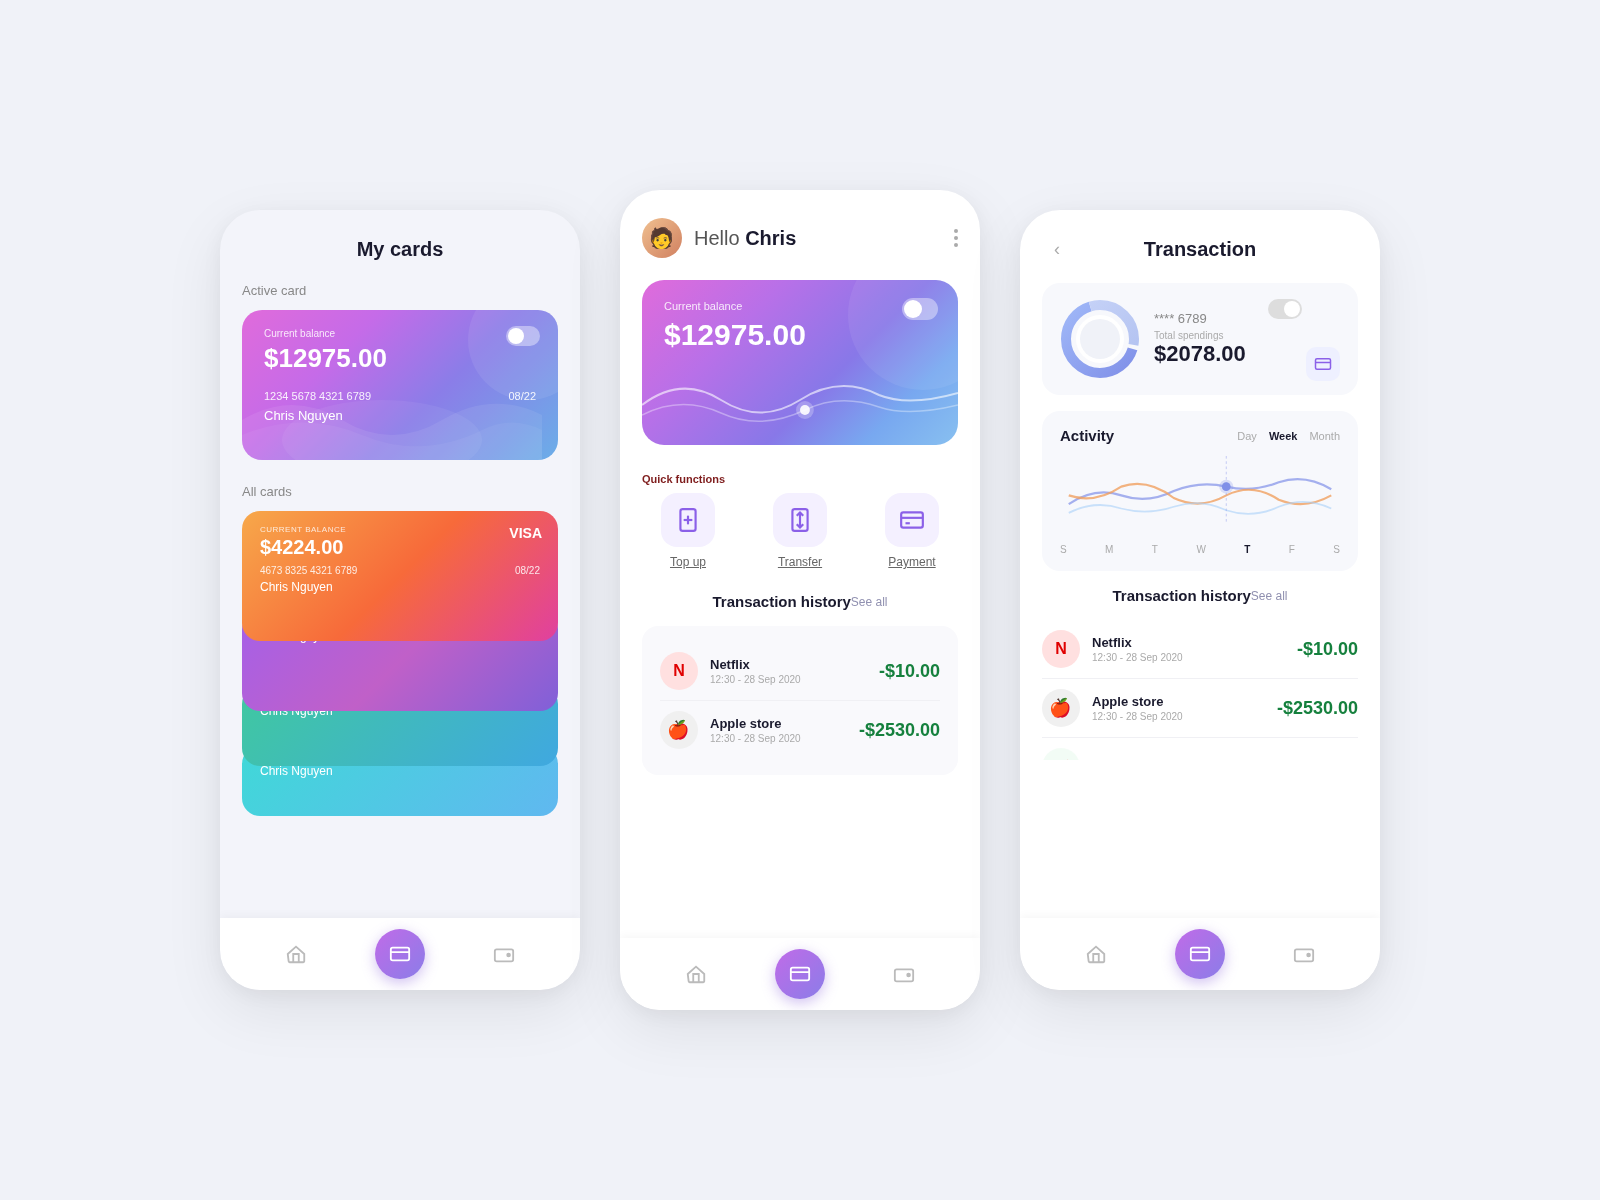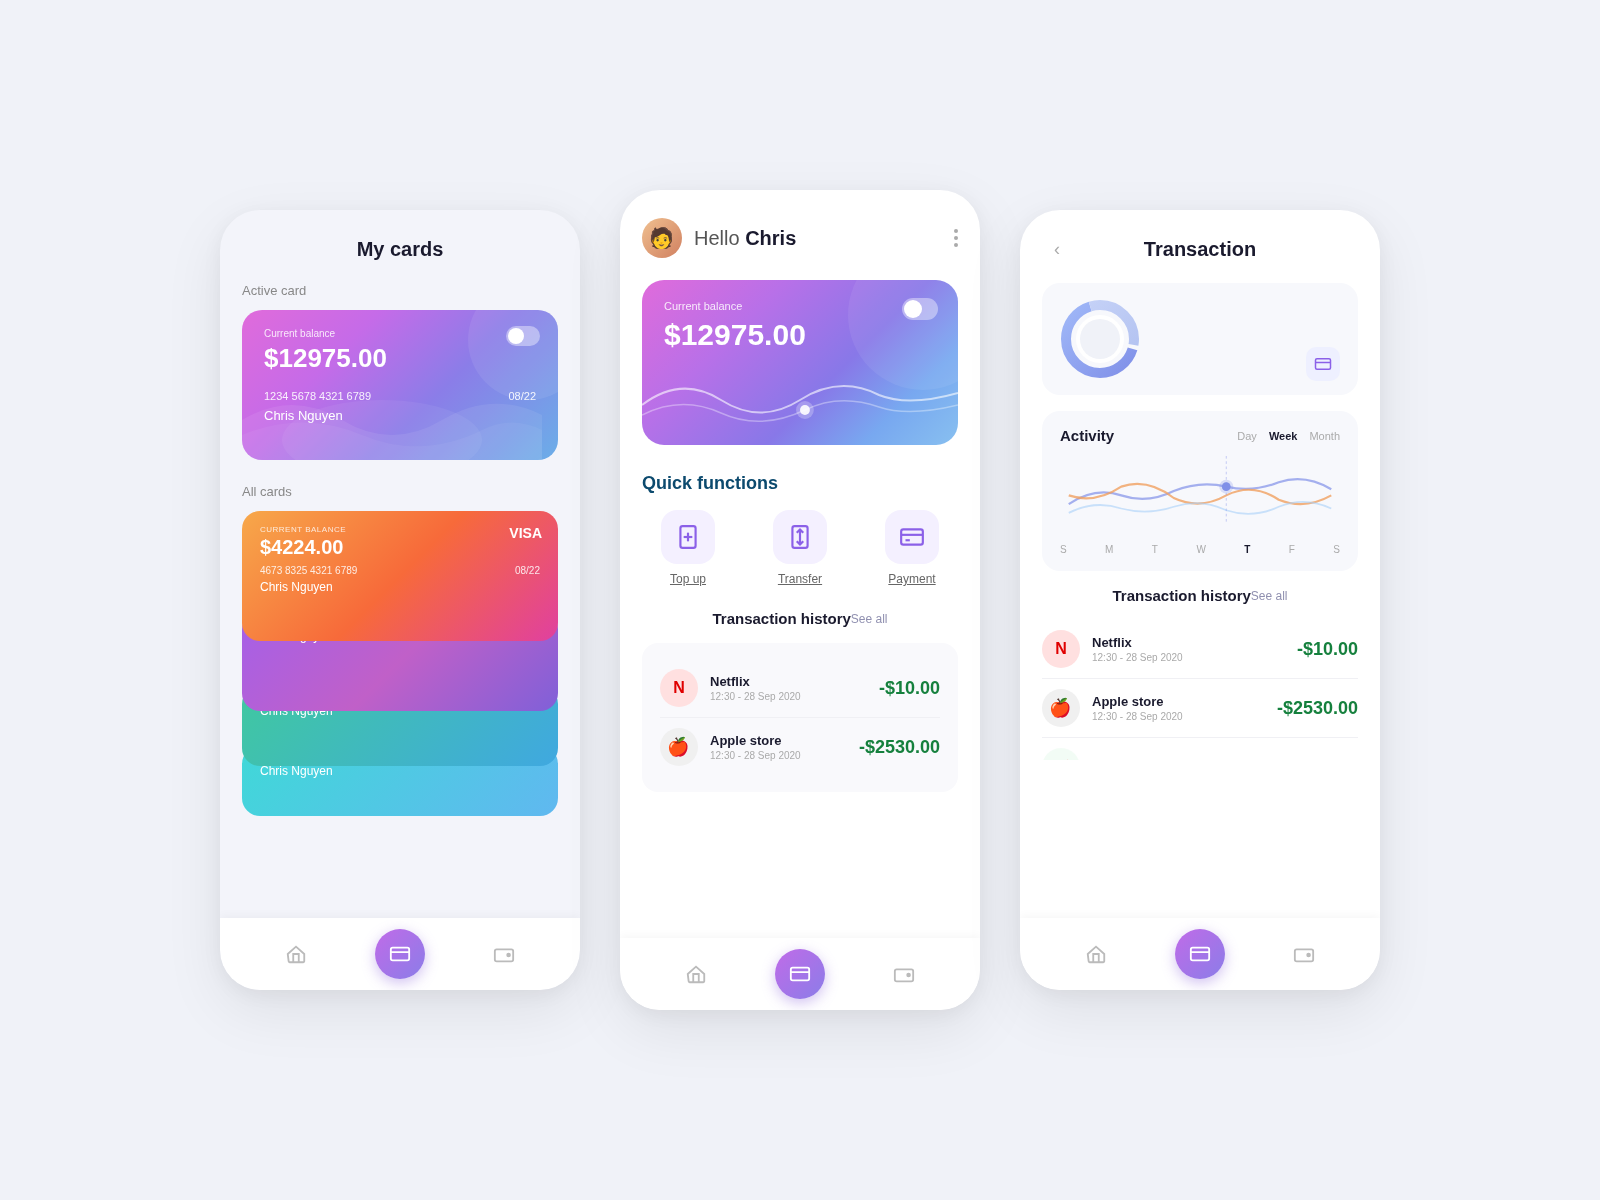--- a/index.html
+++ b/index.html
@@ -432,21 +432,21 @@
 
         <svg style="position:absolute;bottom:0;left:0;right:0;width:100%;height:90px;" viewBox="0 0 320 90" preserveAspectRatio="none">
           <path d="M0,50 Q40,20 80,45 Q120,70 160,45 Q200,20 240,40 Q270,52 320,38" stroke="rgba(255,255,255,0.6)" stroke-width="2" fill="none"></path>
           <path d="M0,60 Q40,40 80,58 Q120,76 165,55 Q200,38 240,52 Q270,62 320,50" stroke="rgba(255,255,255,0.35)" stroke-width="1.5" fill="none"></path>
           <circle cx="165" cy="55" r="5" fill="rgba(255,255,255,0.9)"></circle>
           <circle cx="165" cy="55" r="9" fill="rgba(255,255,255,0.25)"></circle>
         </svg>
       </div>
 
       <div>
-        <div class="section-title" style="margin-bottom:16px;font-size:18px;font-weight:600;color:#0c4a6e;">Quick functions</div>
+        <div class="section-title" style="margin-bottom:8px;font-size:11px;font-weight:600;color:#7f1d1d;">Quick functions</div>
         <div class="quick-functions">
           <div class="qf-item">
             <div class="qf-icon">
               <svg viewBox="0 0 24 24" fill="none" stroke="#8b60e8" stroke-width="2">
                   <rect x="5" y="2" width="14" height="20" rx="2"></rect>
                   <line x1="12" y1="8" x2="12" y2="16"></line>
                   <line x1="8" y1="12" x2="16" y2="12"></line>
                 </svg>
             </div>
             <span class="qf-label">Top up</span>
@@ -549,20 +549,30 @@
               </linearGradient>
             </defs>
 
             <circle cx="40" cy="40" r="34" fill="none" stroke="url(#donutGrad1)" stroke-width="10" stroke-dasharray="140 74" stroke-dashoffset="-10"></circle>
             <circle cx="40" cy="40" r="34" fill="none" stroke="url(#donutGrad2)" stroke-width="10" stroke-dasharray="70 144" stroke-dashoffset="-150"></circle>
 
             <circle cx="40" cy="40" r="24" fill="white"></circle>
             <circle cx="40" cy="40" r="20" fill="#f0f2f8"></circle>
           </svg>
         </div>
+        <div class="card-summary-info">
+          <div style="display:flex;align-items:center;justify-content:space-between;">
+            <span class="card-last4">**** 6789</span>
+            <div class="toggle-right">
+              <div class="toggle-right-knob"></div>
+            </div>
+          </div>
+          <div class="total-label">Total spendings</div>
+          <div class="total-amount">$2078.00</div>
+        </div>
         <div class="switch-card-btn">
           <svg viewBox="0 0 24 24" fill="none" stroke="#8b60e8" stroke-width="2" width="18" height="18">
               <rect x="2" y="5" width="20" height="14" rx="2"></rect>
               <line x1="2" y1="10" x2="22" y2="10"></line>
             </svg>
         </div>
       </div>
 
       <div class="activity-section">
         <div class="activity-header">

